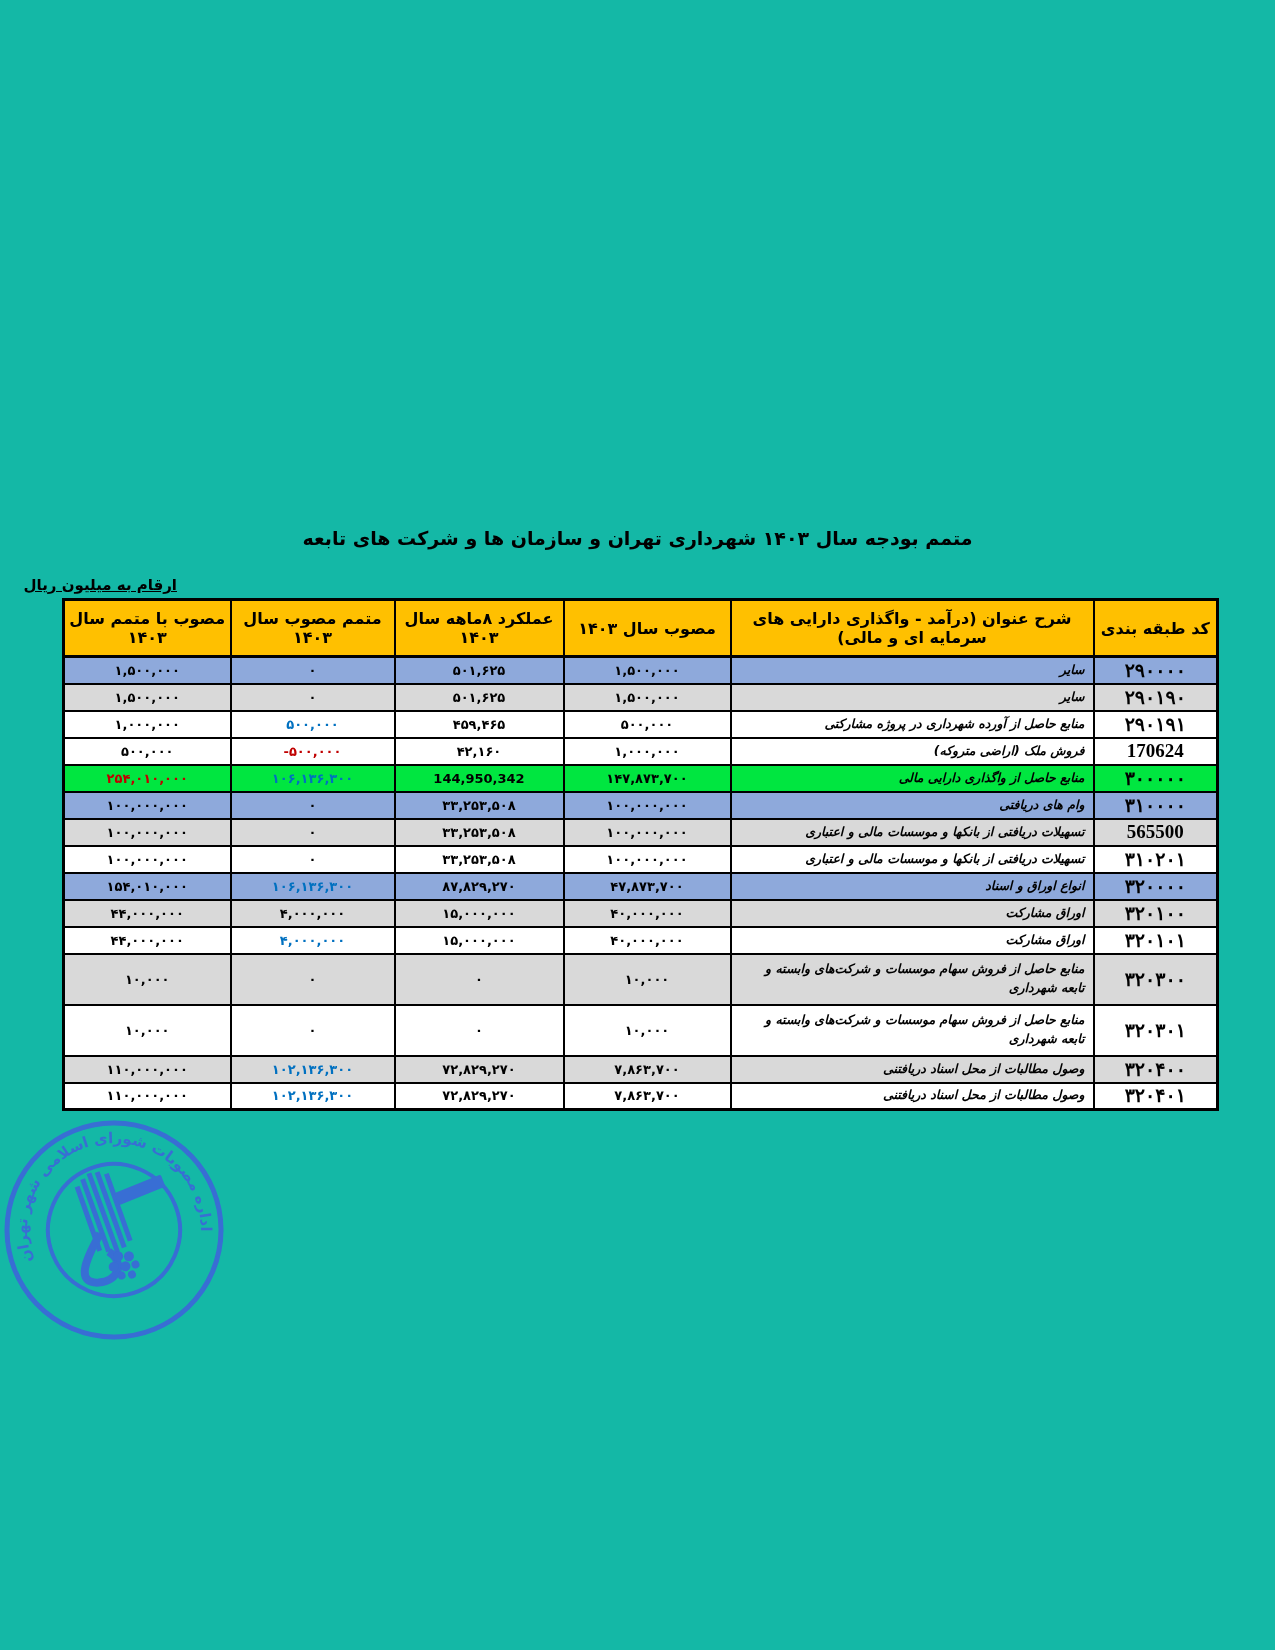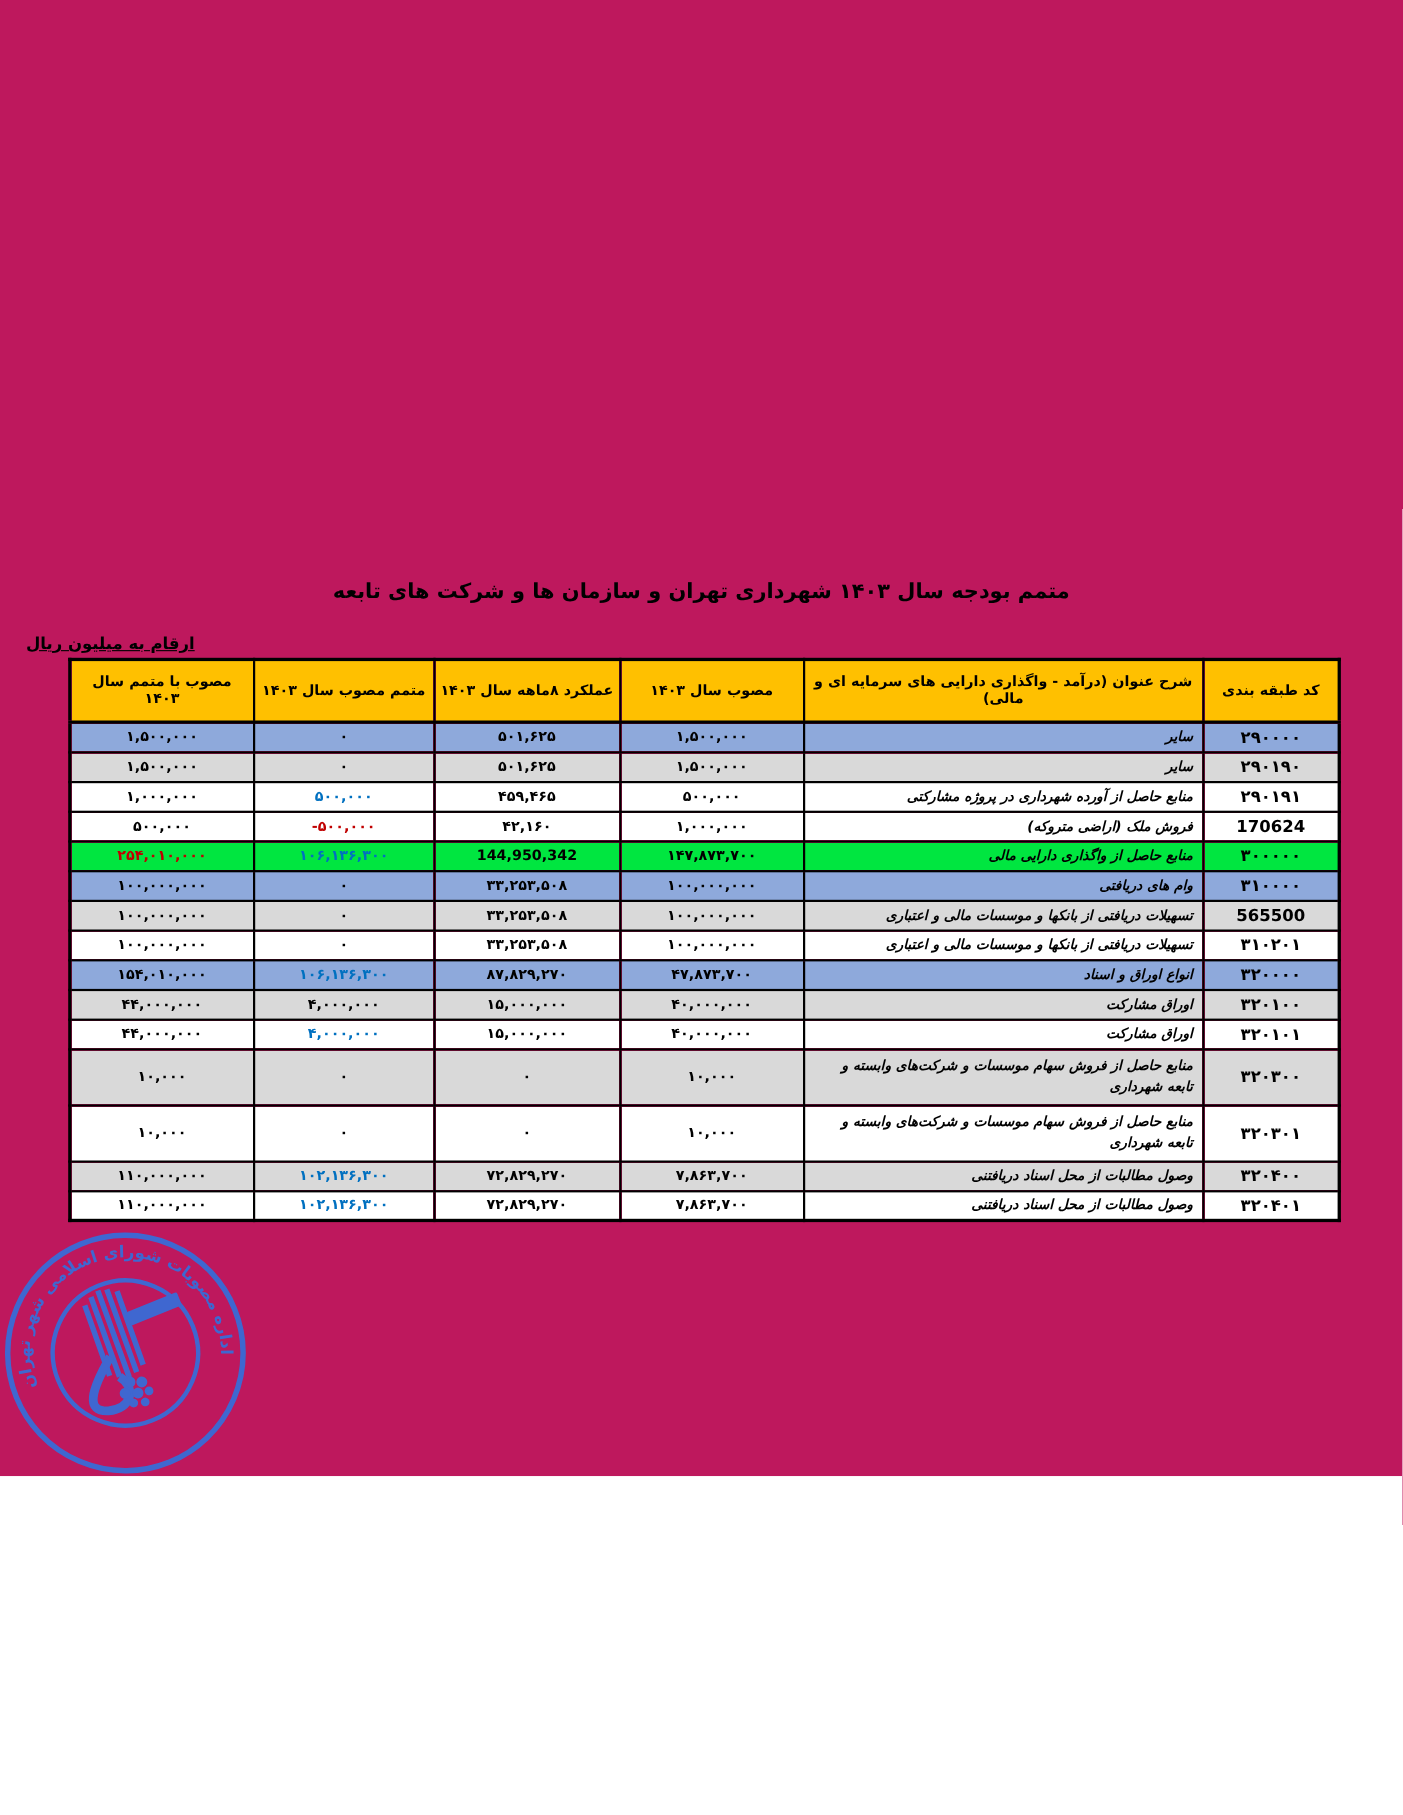--- a/index.html
+++ b/index.html
@@ -1,31 +1,31 @@
 <!DOCTYPE html>
 <html lang="fa"><head>
 <meta charset="utf-8">
 <style>
   html,body{margin:0;padding:0;background:#ffffff;}
-  .page{position:relative;width:1275px;height:1342px;background:#be185d;overflow:hidden;
+  .page{position:relative;width:1275px;height:1650px;background:#14b8a6;overflow:hidden;
         font-family:"DejaVu Sans",sans-serif;color:#000;}
   .doc-title{position:absolute;top:527px;left:0;width:1275px;margin:0;
              text-align:center;font-size:19px;font-weight:700;color:#000;}
   .units-note{position:absolute;top:576px;right:1098px;white-space:nowrap;
               font-size:15px;font-weight:700;text-decoration:underline;}
   .budget-table{position:absolute;top:598px;left:62px;width:1154px;
                 border-collapse:collapse;table-layout:fixed;
                 border:3px solid #000;font-weight:700;}
   .budget-table th,.budget-table td{border:2px solid #000;padding:0;overflow:hidden;}
-  .budget-table thead th{background:#FFC000;height:54px;font-size:13px;text-align:center;
+  .budget-table thead th{background:#FFC000;height:54px;font-size:16px;text-align:center;
                          vertical-align:middle;padding:0 4px;}
   .budget-table thead{border-bottom:3px solid #000;}
   tr.row{height:27px;}
   tr.row.tall{height:51px;}
-  td.c-code{text-align:center;font-size:15px;}
+  td.c-code{text-align:center;font-size:19px;font-family:Liberation Serif, serif;}
   td.c-desc{text-align:right;font-size:12.5px;padding:2px 8px;line-height:1.5;font-style:italic;}
   td.c-num{direction:ltr;text-align:center;font-size:13px;}
   .bg-white{background:#ffffff;}
   .bg-blue{background:#8EA9DB;}
   .bg-gray{background:#D9D9D9;}
   .bg-green{background:#00E640;}
   .txt-blue{color:#0070C0;}
   .txt-red{color:#C00000;}
   .stamp{position:absolute;left:0px;top:1112px;width:232px;height:236px;opacity:.96;}
   .stamp text{font-family:"DejaVu Sans",sans-serif;font-weight:700;}

